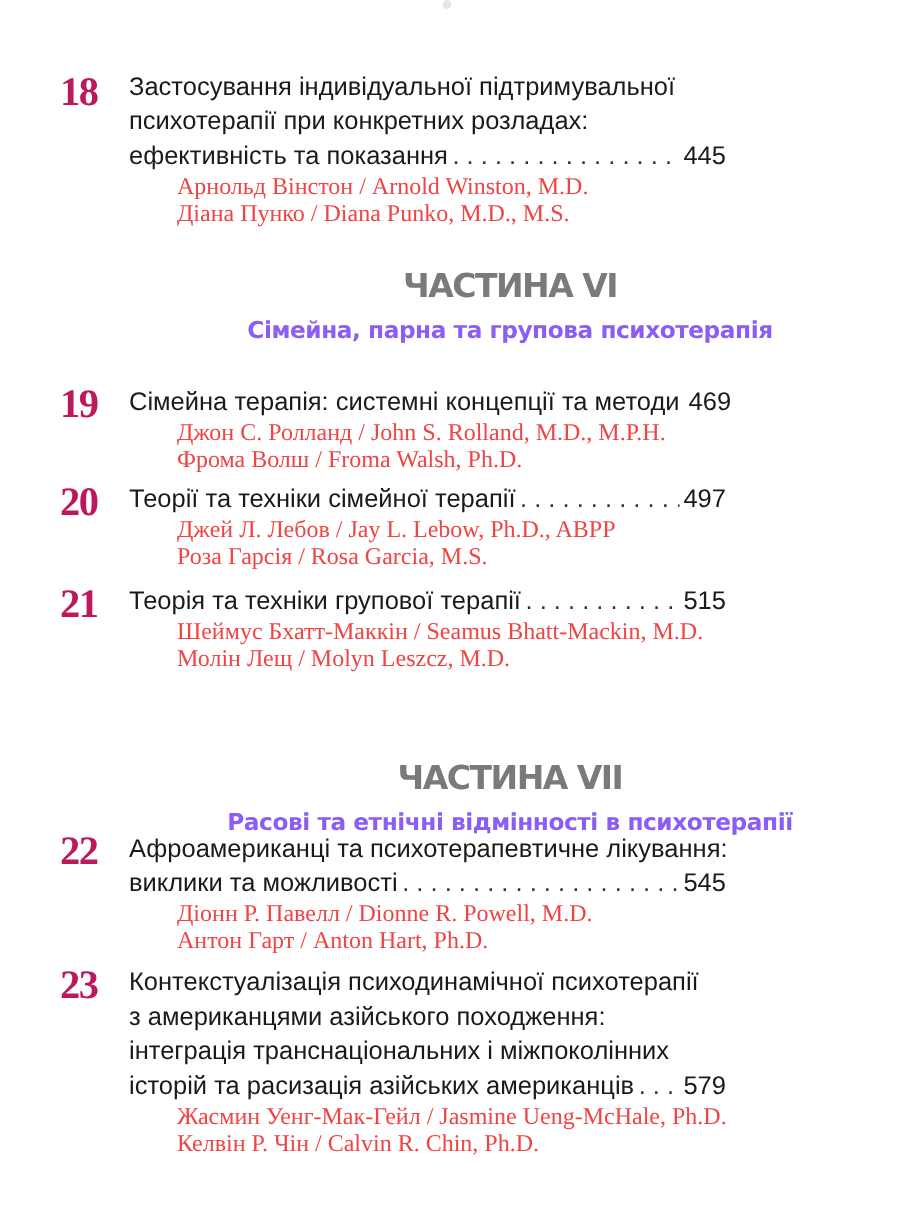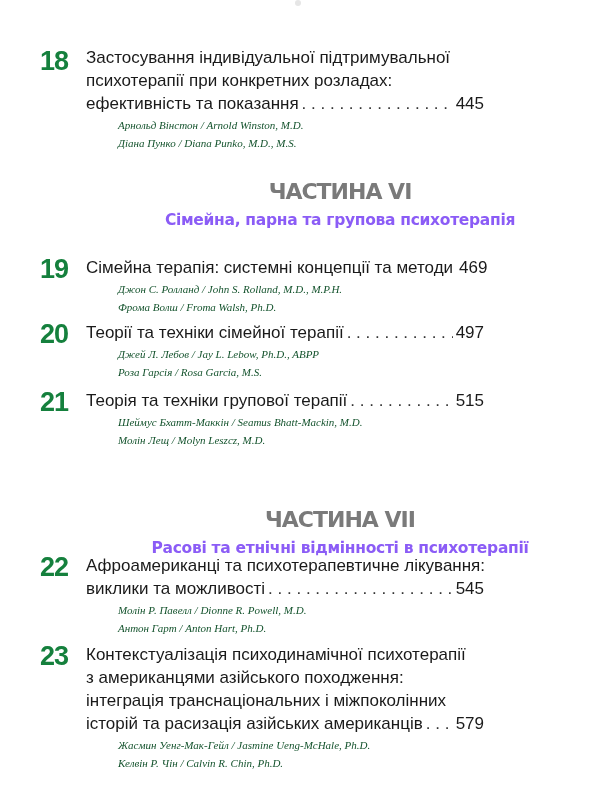--- a/index.html
+++ b/index.html
@@ -3,32 +3,32 @@
 <meta charset="utf-8">
 <style>
   html, body { margin: 0; padding: 0; }
   body {
     width: 600px; height: 806px; background: #ffffff; position: relative; overflow: hidden;
     font-family: "Liberation Sans", "DejaVu Sans", sans-serif; color: #1a1a1a;
   }
   .top-mark { position: absolute; left: 295px; top: 0px; width: 6px; height: 6px; border-radius: 50%; background: #e6e6e6; }
   .chapter { position: absolute; left: 0; width: 600px; }
   .ch-num {
-    position: absolute; left: 40px; font-family: Liberation Sans, sans-serif; font-weight: bold;
-    font-size: 27px; color: #15803d; letter-spacing: -1px; line-height: 26px;
+    position: absolute; left: 40px; font-family: Liberation Serif, serif; font-weight: bold;
+    font-size: 27px; color: #be185d; letter-spacing: -1px; line-height: 26px;
   }
   .ch-body { position: absolute; left: 86px; width: 398px; }
   .ch-line { font-size: 17px; line-height: 23px; white-space: nowrap; color: #1a1a1a; }
   .ch-last { display: flex; width: 398px; align-items: baseline; }
   .ch-last .t { white-space: nowrap; flex: 0 0 auto; }
   .ch-last .dots { flex: 1 1 auto; overflow: hidden; white-space: nowrap; letter-spacing: 3.4px; color: #333; margin: 0 3px; }
   .ch-last .dots::after { content: ". . . . . . . . . . . . . . . . . . . . . . . . . . . . . . . . . . . . . . . . . . . . . . . . . . . . . . . . . . . . . . . . . ."; letter-spacing: 0px; }
   .ch-last .pg { flex: 0 0 auto; }
   .authors { margin-left: 32px; margin-top: 1px; }
-  .author { font-family: "Liberation Serif", "DejaVu Serif", serif; font-style: italic; font-size: 11px; line-height: 18px; color: #14532d; white-space: nowrap; }
+  .author { font-family: "Liberation Serif", "DejaVu Serif", serif; font-size: 16px; line-height: 18px; color: #ef4444; white-space: nowrap; }
   .part { position: absolute; left: 0; width: 600px; text-align: center; padding-left: 40px; }
   .part-title { font-family: "DejaVu Sans", sans-serif; font-weight: bold; font-size: 22px; color: #7a7a7a; letter-spacing: -1px; line-height: 28px; }
   .part-sub { font-family: "DejaVu Sans", sans-serif; font-weight: bold; font-size: 15.5px; color: #8b5cf6; line-height: 22px; margin-top: 3px; letter-spacing: -0.3px; }
 </style>
 </head>
 <body>
 
 <div class="top-mark"></div>
 
 <div class="chapter" style="top:46px;">
@@ -106,21 +106,21 @@
 <div class="chapter" style="top:554px;">
   <div class="ch-num" style="top:0px;">22</div>
   <div class="ch-body">
     <div class="ch-line">Афроамериканці та психотерапевтичне лікування:</div>
     <div class="ch-line ch-last">
       <span class="t">виклики та можливості</span>
       <span class="dots"></span>
       <span class="pg">545</span>
     </div>
     <div class="authors">
-      <div class="author">Молін Р. Павелл / Dionne R. Powell, M.D.</div>
+      <div class="author">Діонн Р. Павелл / Dionne R. Powell, M.D.</div>
       <div class="author">Антон Гарт / Anton Hart, Ph.D.</div>
     </div>
   </div>
 </div>
 
 <div class="chapter" style="top:643px;">
   <div class="ch-num" style="top:0px;">23</div>
   <div class="ch-body">
     <div class="ch-line">Контекстуалізація психодинамічної психотерапії</div>
     <div class="ch-line">з американцями азійського походження:</div>

